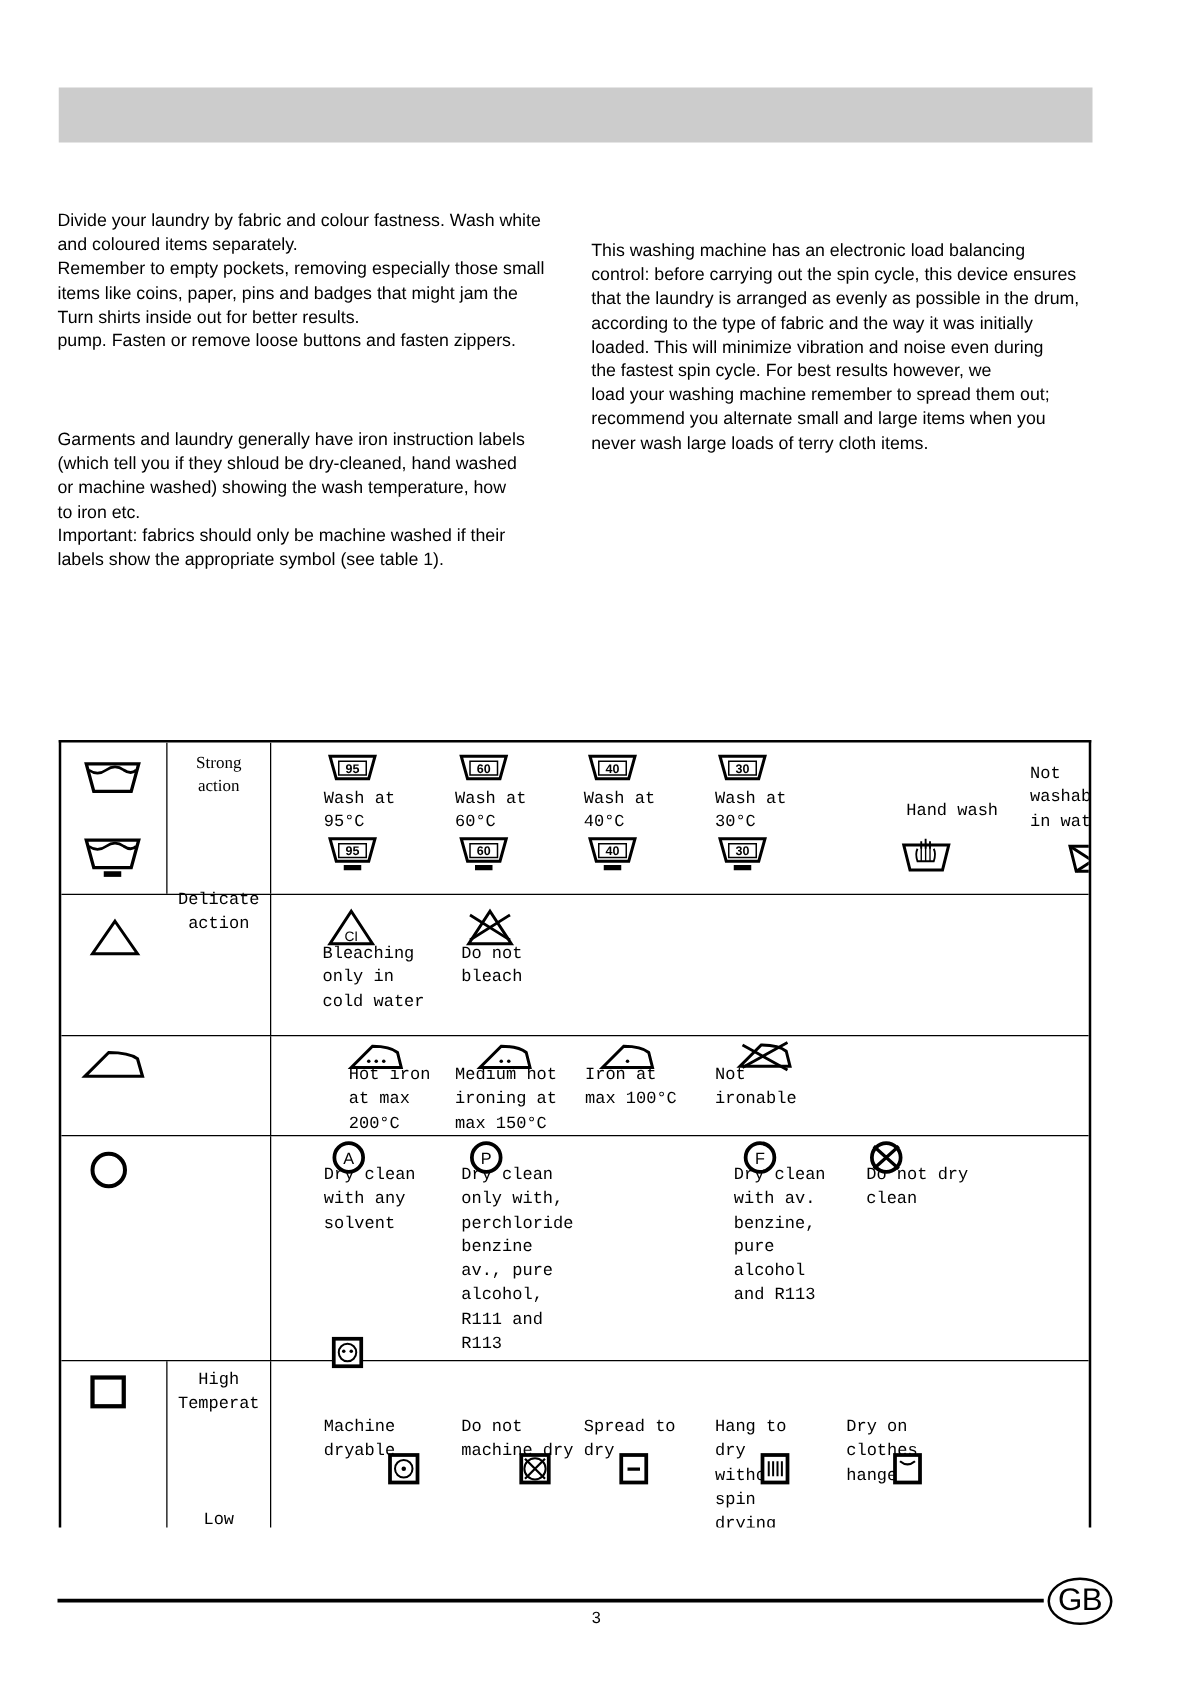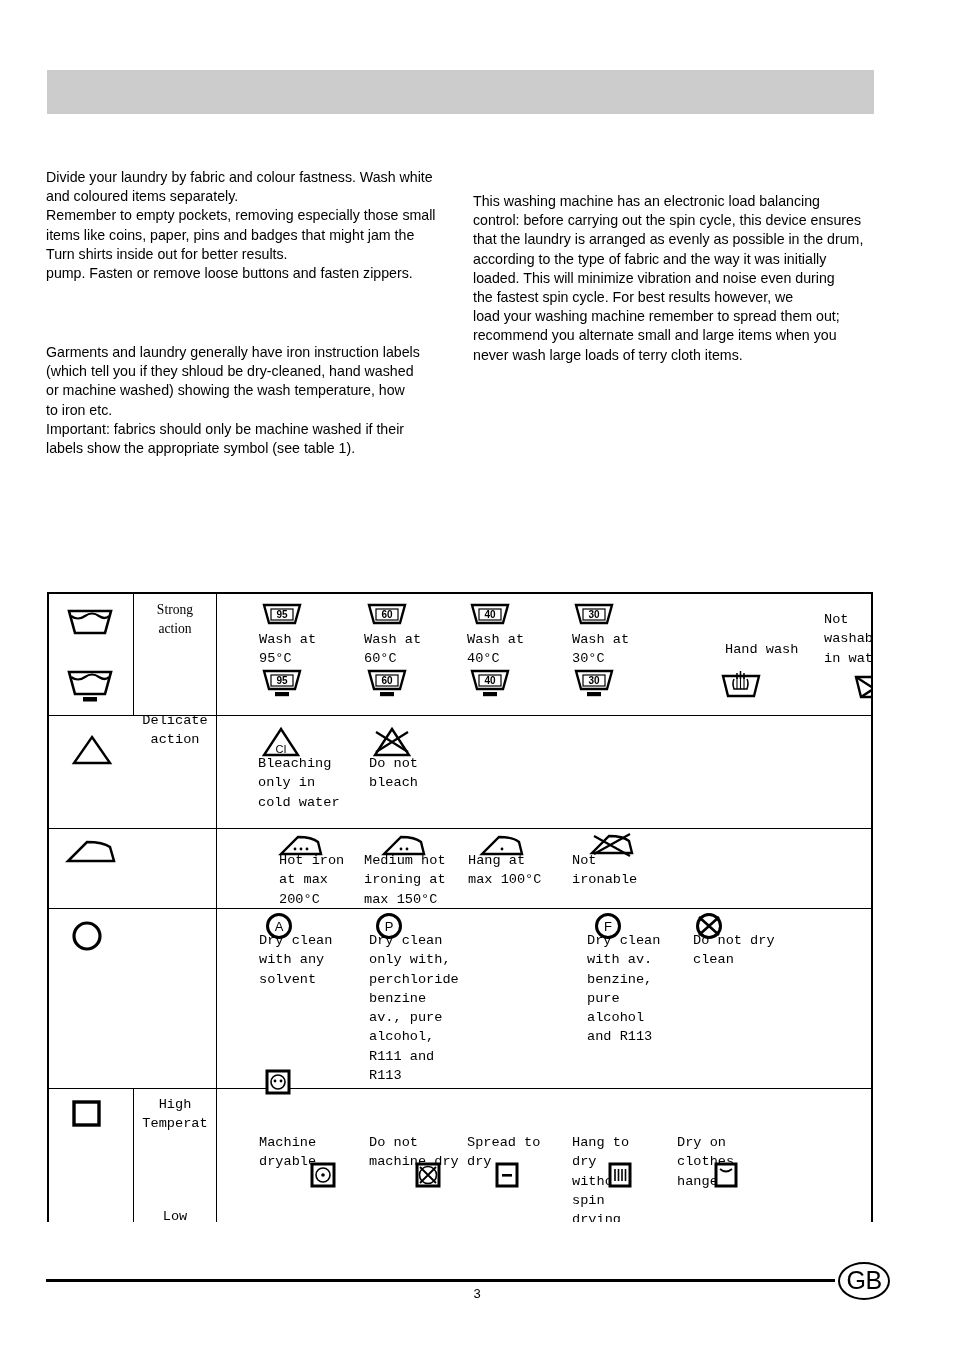--- a/index.html
+++ b/index.html
@@ -356,21 +356,21 @@
       <div class="subcell" style="left:147px; top:22px;">Medium hot
 ironing at
 max 150°C</div>
 
       <div class="glyph" style="left:262px; top:5px;">
         <svg width="46" height="24" viewBox="0 0 46 24">
           <path d="M3,20 L43,20 L40,8 Q34,3 20,3 Z" fill="none" stroke="#000" stroke-width="2.4"></path>
           <circle cx="23" cy="15" r="1.4" fill="#000"></circle>
         </svg>
       </div>
-      <div class="subcell" style="left:251px; top:22px;">Hang at
+      <div class="subcell" style="left:251px; top:22px;">Iron at
 max 100°C</div>
 
       <div class="glyph" style="left:371px; top:3px;">
         <svg width="48" height="26" viewBox="0 0 48 26">
           <path d="M4,21 L44,21 L41,9 Q35,4 21,4 Z" fill="none" stroke="#000" stroke-width="2.4"></path>
           <path d="M6,4 L42,24 M42,2 L6,22" stroke="#000" stroke-width="2.2"></path>
         </svg>
       </div>
       <div class="subcell" style="left:355px; top:22px;">Not
 ironable</div>

